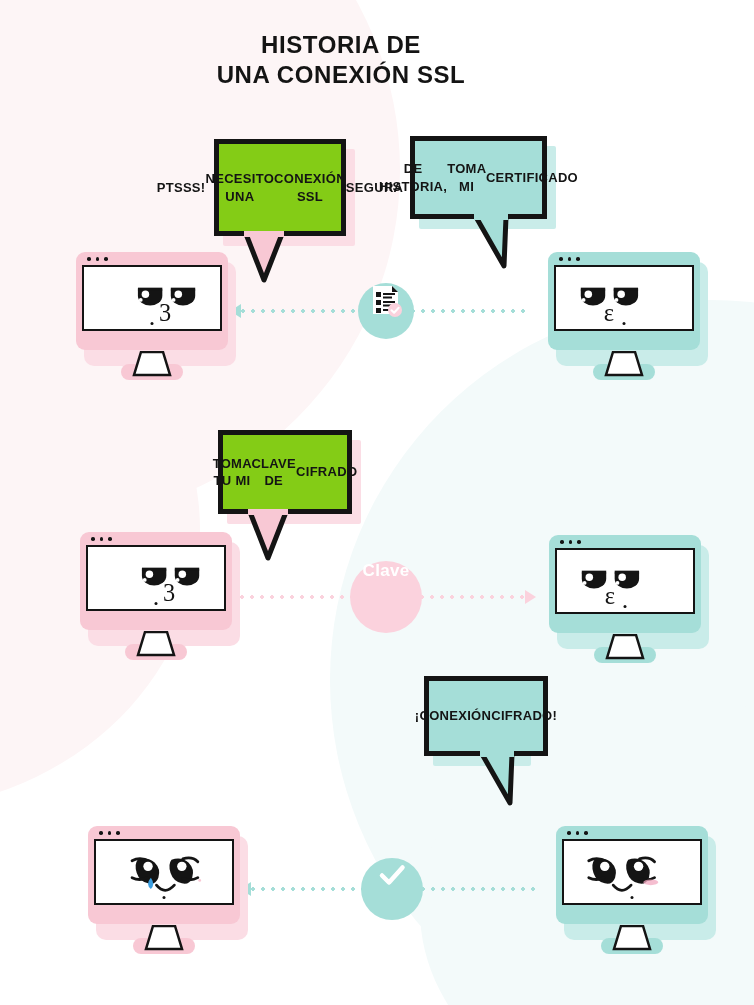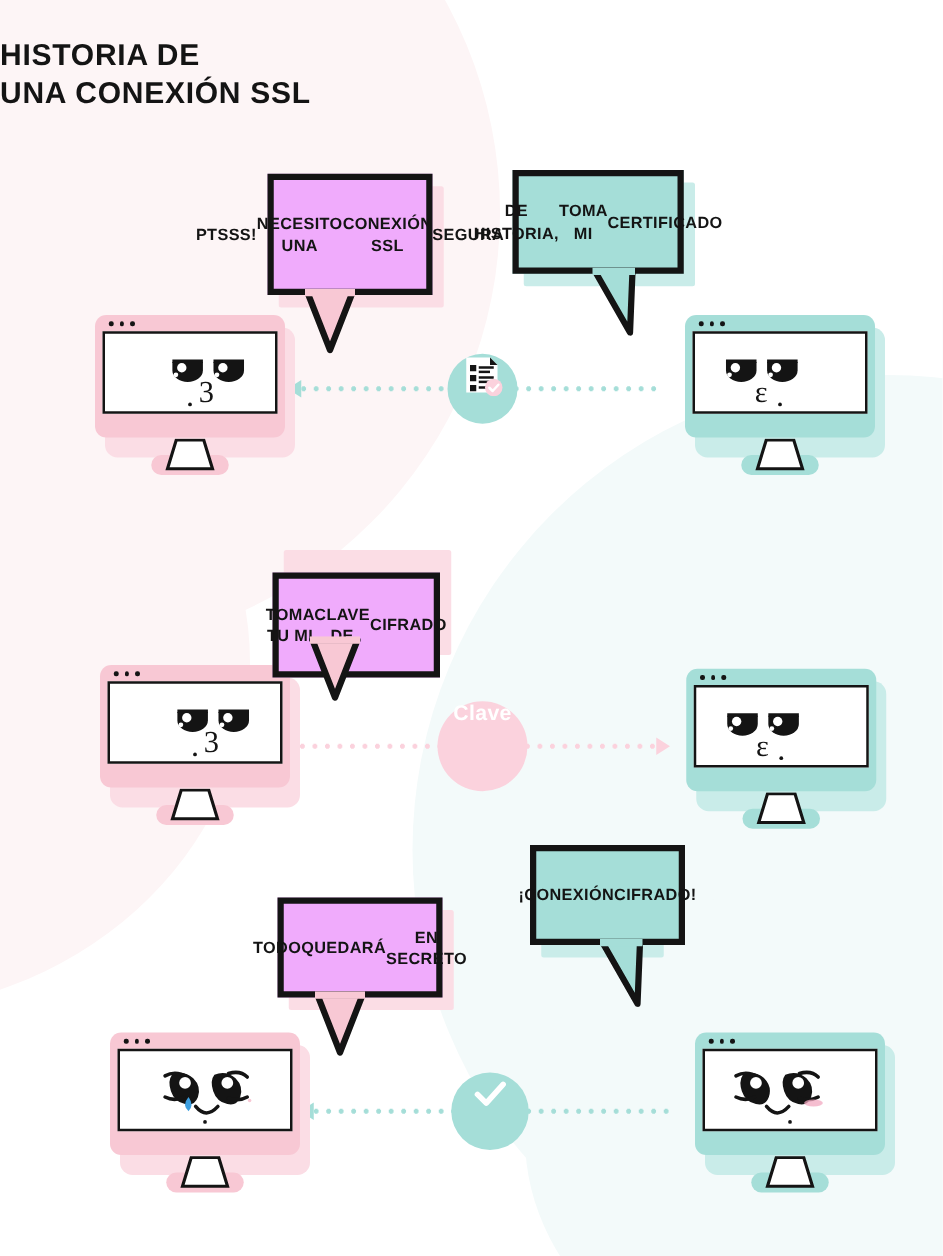--- a/index.html
+++ b/index.html
@@ -26,21 +26,21 @@
     background:#f3fafa;
   }
   .blob-mint2{
     left:420px;top:700px;width:520px;height:420px;
     background:#f3fafa;
   }
 
   
   .title{
     position:absolute;z-index:5;left:0;top:30px;width:682px;
-    text-align:left;
+    text-align:center;
     font-weight:700;
     font-size:24px;
     letter-spacing:0.6px;
     line-height:30px;
     color:#141414;
   }
 
   
   .monitor{position:absolute;z-index:4;width:152px;}
   .mon-shadow{
@@ -96,21 +96,21 @@
     box-sizing:border-box;
     display:flex;align-items:center;justify-content:center;
     text-align:center;
     font-weight:700;
     font-size:13px;
     line-height:17.5px;
     letter-spacing:0.3px;
     color:#141414;
     padding:10px 8px;
   }
-  .bub-pink .bub-box{background:#f0abfc;}
+  .bub-pink .bub-box{background:#84cc16;}
   .bub-pink .bub-shadow{background:#fbdde5;}
   .bub-mint .bub-box{background:#a5ded8;}
   .bub-mint .bub-shadow{background:#c9ece9;}
   .bub-tail{position:absolute;z-index:2;}
   .bub-tail svg{display:block;}
 
   
   .connector{position:absolute;z-index:3;height:30px;display:flex;align-items:center;}
   .dots-line{
     height:4px;flex:1;
@@ -335,21 +335,21 @@
     <div class="dots-line dots-pink"></div>
     <div class="arrow-head arrow-right"></div>
   </div>
 
   <div class="badge badge-key" style="left:350px;top:561px;">
     <span>Clave</span>
   </div>
 
   <div class="bubble bub-pink" style="left:218px;top:430px;width:134px;height:84px;">
     <div class="bub-shadow"></div>
-    <div class="bub-box" style="width:134px;height:84px;margin-top:28px;">
+    <div class="bub-box" style="width:134px;height:84px;">
         <div>TOMA TU MI</div>
         <div>CLAVE DE</div>
         <div>CIFRADO</div>
       </div>
     <div class="bub-tail" style="left:28px;top:79px;">
       <svg width="44" height="52" viewBox="0 0 44 52">
         <path d="M4 3 L40 3 L22 49 Z" fill="#f8c8d4" stroke="#141414" stroke-width="5" stroke-linejoin="round"></path>
         <rect x="2" y="0" width="40" height="6" fill="#f8c8d4"></rect>
       </svg>
     </div>
@@ -429,34 +429,20 @@
     <div class="arrow-head arrow-left"></div>
     <div class="dots-line dots-mint"></div>
   </div>
 
   <div class="badge badge-check" style="left:361px;top:858px;">
     <svg width="34" height="34" viewBox="0 0 34 34">
       <path d="M7 17.5 l7 7 l13.5 -15" stroke="#ffffff" stroke-width="4.5" fill="none" stroke-linecap="round" stroke-linejoin="round"></path>
     </svg>
   </div>
 
-  <div class="bubble bub-pink" style="left:222px;top:718px;width:132px;height:80px;">
-    <div class="bub-shadow"></div>
-    <div class="bub-box" style="width:132px;height:80px;">
-        <div>TODO</div>
-        <div>QUEDARÁ</div>
-        <div>EN SECRETO</div>
-      </div>
-    <div class="bub-tail" style="left:28px;top:75px;">
-      <svg width="44" height="52" viewBox="0 0 44 52">
-        <path d="M4 3 L40 3 L22 49 Z" fill="#f8c8d4" stroke="#141414" stroke-width="5" stroke-linejoin="round"></path>
-        <rect x="2" y="0" width="40" height="6" fill="#f8c8d4"></rect>
-      </svg>
-    </div>
-  </div>
 
   <div class="bubble bub-mint" style="left:424px;top:676px;width:98px;height:80px;">
     <div class="bub-shadow"></div>
     <div class="bub-box" style="width:124px;height:80px;">
         <div>¡CONEXIÓN</div>
         <div>CIFRADO!</div>
       </div>
     <div class="bub-tail" style="left:54px;top:75px;">
       <svg width="48" height="56" viewBox="0 0 48 56">
         <path d="M4 3 L34 3 L32 52 Z" fill="#a5ded8" stroke="#141414" stroke-width="5" stroke-linejoin="round"></path>

